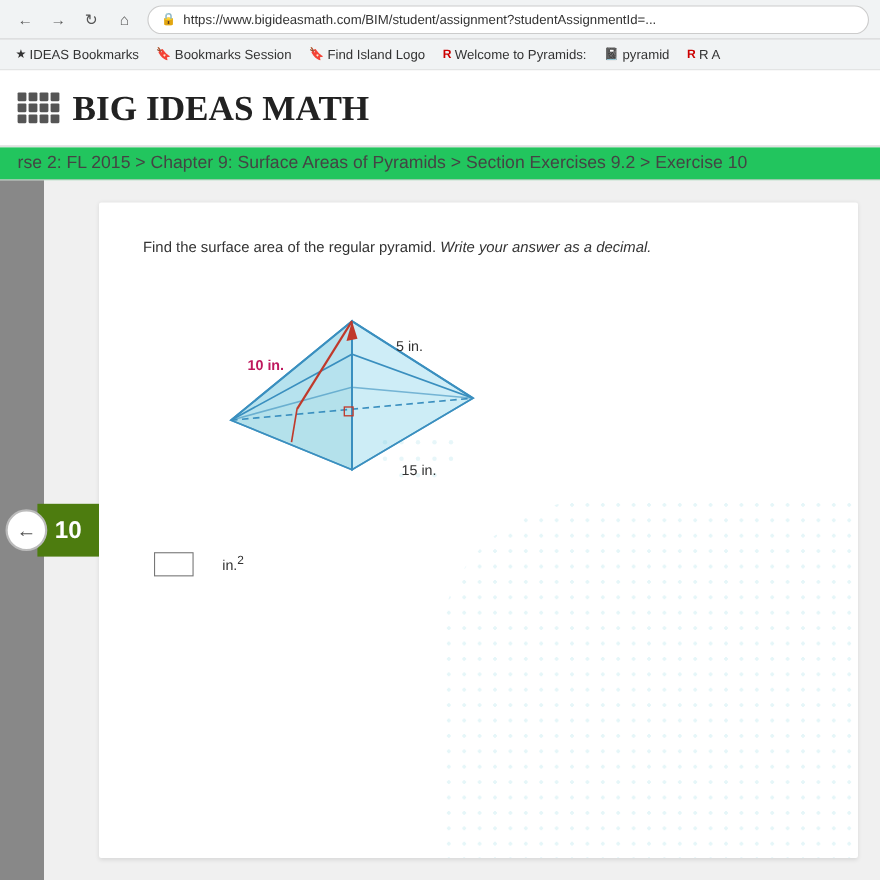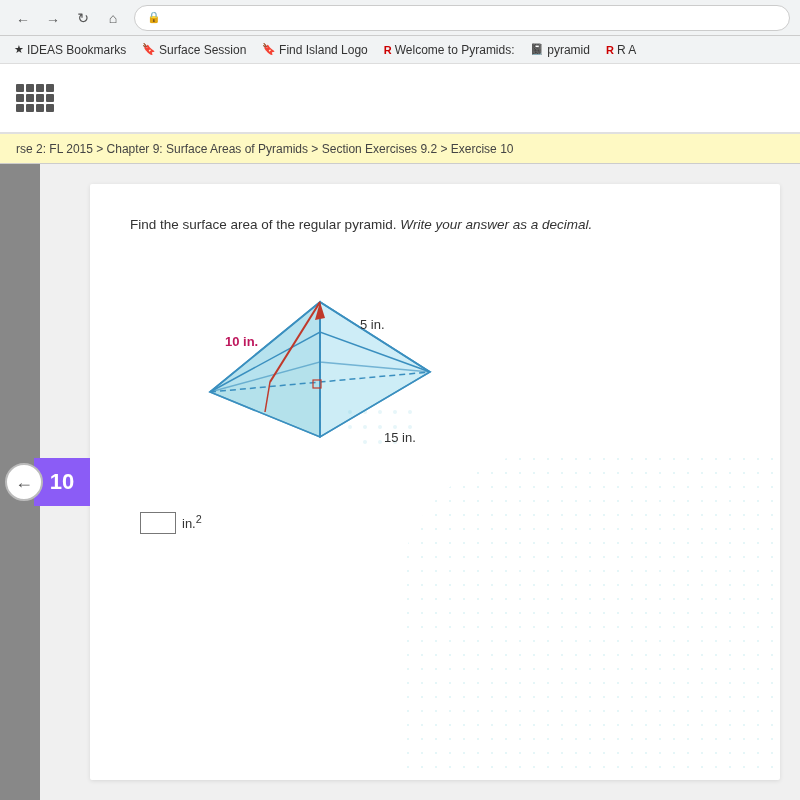--- a/index.html
+++ b/index.html
@@ -81,23 +81,23 @@
     }
     .site-title {
       font-size: 32px;
       font-weight: bold;
       color: #222;
       font-family: 'Georgia', serif;
     }
 
     
     .breadcrumb {
-      background: #fef9c3;
+      background: #22c55e;
       padding: 6px 16px;
-      font-size: 12px;
+      font-size: 16px;
       color: #444;
       border-bottom: 1px solid #ccc;
       height: 30px;
       display: flex;
       align-items: center;
     }
 
     .left-panel {
       width: 40px;
       background: #888;
@@ -110,31 +110,32 @@
 
 <div class="browser-bar">
   <div class="nav-buttons">
     <button class="nav-btn">←</button>
     <button class="nav-btn">→</button>
     <button class="nav-btn">↻</button>
     <button class="nav-btn">⌂</button>
   </div>
   <div class="address-bar">
     <span class="address-icon">🔒</span>
+    <span>https://www.bigideasmath.com/BIM/student/assignment?studentAssignmentId=...</span>
   </div>
 </div>
 
 <div class="bookmarks-bar">
   <div class="bookmark-item">
     <span class="bookmark-icon">★</span>
     <span>IDEAS Bookmarks</span>
   </div>
   <div class="bookmark-item">
     <span class="bookmark-icon">🔖</span>
-    <span>Surface Session</span>
+    <span>Bookmarks Session</span>
   </div>
   <div class="bookmark-item">
     <span class="bookmark-icon">🔖</span>
     <span>Find Island Logo</span>
   </div>
   <div class="bookmark-item">
     <span class="bookmark-icon" style="font-weight:bold;color:#c00;">R</span>
     <span>Welcome to Pyramids:</span>
   </div>
   <div class="bookmark-item">
@@ -155,43 +156,44 @@
       <div class="grid-dot"></div>
     <div class="grid-dot"></div>
       <div class="grid-dot"></div>
       <div class="grid-dot"></div>
       <div class="grid-dot"></div>
     <div class="grid-dot"></div>
       <div class="grid-dot"></div>
       <div class="grid-dot"></div>
       <div class="grid-dot"></div>
   </div>
+  <div class="site-title">BIG IDEAS MATH</div>
 </div>
 
 <div class="breadcrumb">
   <span>rse 2: FL 2015 &gt; Chapter 9: Surface Areas of Pyramids &gt; Section Exercises 9.2 &gt; Exercise 10</span>
 </div>
 
 <div style="display:flex; flex:1; position:relative; background:#f0f0f0; height: calc(800px - 36px - 28px - 70px - 30px);">
 
   <div class="left-panel"></div>
 
   <div style="position:absolute; left: 5px; top:50%; transform:translateY(-50%); z-index:30;">
     <button style="width:38px;height:38px;border-radius:50%;background:#fff;border:2px solid #bbb;cursor:pointer;font-size:18px;color:#555;display:flex;align-items:center;justify-content:center;">
       <span>←</span>
     </button>
   </div>
 
   <div style="background:#fff; margin: 20px 20px 20px 50px; flex:1; padding: 30px 30px 30px 40px; position:relative; border-radius:2px; box-shadow: 0 1px 4px rgba(0,0,0,0.1);">
 
-    <div style="position:absolute; left:-56px; top:50%; transform:translateY(-50%); background:#8b5cf6; color:#fff; font-size:22px; font-weight:bold; width:56px; height:48px; display:flex; align-items:center; justify-content:center;">
+    <div style="position:absolute; left:-56px; top:50%; transform:translateY(-50%); background:#4d7c0f; color:#fff; font-size:22px; font-weight:bold; width:56px; height:48px; display:flex; align-items:center; justify-content:center;">
       <span>10</span>
     </div>
 
-    <div style="font-size:13.5px; color:#333; margin-bottom:36px; line-height:1.6;">
+    <div style="font-size:13.5px; color:#333; margin-bottom:26px; line-height:1.6;">
       Find the surface area of the regular pyramid. <em>Write your answer as a decimal.</em>
     </div>
 
     <div style="position:relative; width:300px; height:220px; margin-left: 40px;">
       <svg width="300" height="220" viewBox="0 0 300 220">
 
         <polygon points="150,30 40,120 150,165" fill="#a8dce8" stroke="#3a8fbf" stroke-width="1.5" opacity="0.85"></polygon>
 
         <polygon points="150,30 260,100 150,165" fill="#c5eaf5" stroke="#3a8fbf" stroke-width="1.5" opacity="0.85"></polygon>
 
@@ -228,25 +230,25 @@
           <circle cx="240" cy="155" r="2" fill="#40bcd0"></circle>
           <circle cx="195" cy="170" r="2" fill="#40bcd0"></circle>
           <circle cx="210" cy="170" r="2" fill="#40bcd0"></circle>
           <circle cx="225" cy="170" r="2" fill="#40bcd0"></circle>
         </g>
       </svg>
 
       
       <div style="position:absolute; left:55px; top:62px; font-size:13px; font-weight:bold; color:#be185d;">10 in.</div>
       <div style="position:absolute; left:190px; top:45px; font-size:13px; color:#333;">5 in.</div>
-      <div style="position:absolute; left:195px; top:158px; font-size:13px; color:#333;margin-left:19px;">15 in.</div>
+      <div style="position:absolute; left:195px; top:158px; font-size:13px; color:#333;">15 in.</div>
     </div>
 
     <div style="display:flex; align-items:center; gap:6px; margin-top:20px; margin-left:10px;">
       <div style="width:36px; height:22px; border:1.5px solid #777; background:#fff;"></div>
-      <span style="font-size:13px; color:#333;">
+      <span style="font-size:13px; color:#333;margin-left:20px;">
         in.<sup>2</sup>
       </span>
     </div>
 
     <div style="position:absolute; right:0; bottom:0; width:55%; height:55%; pointer-events:none; opacity:0.13; background-image: radial-gradient(circle, #40bcd0 1.5px, transparent 1.5px); background-size: 14px 14px; border-radius:40% 0 0 0;"></div>
   </div>
 </div>
 
 </body></html>

